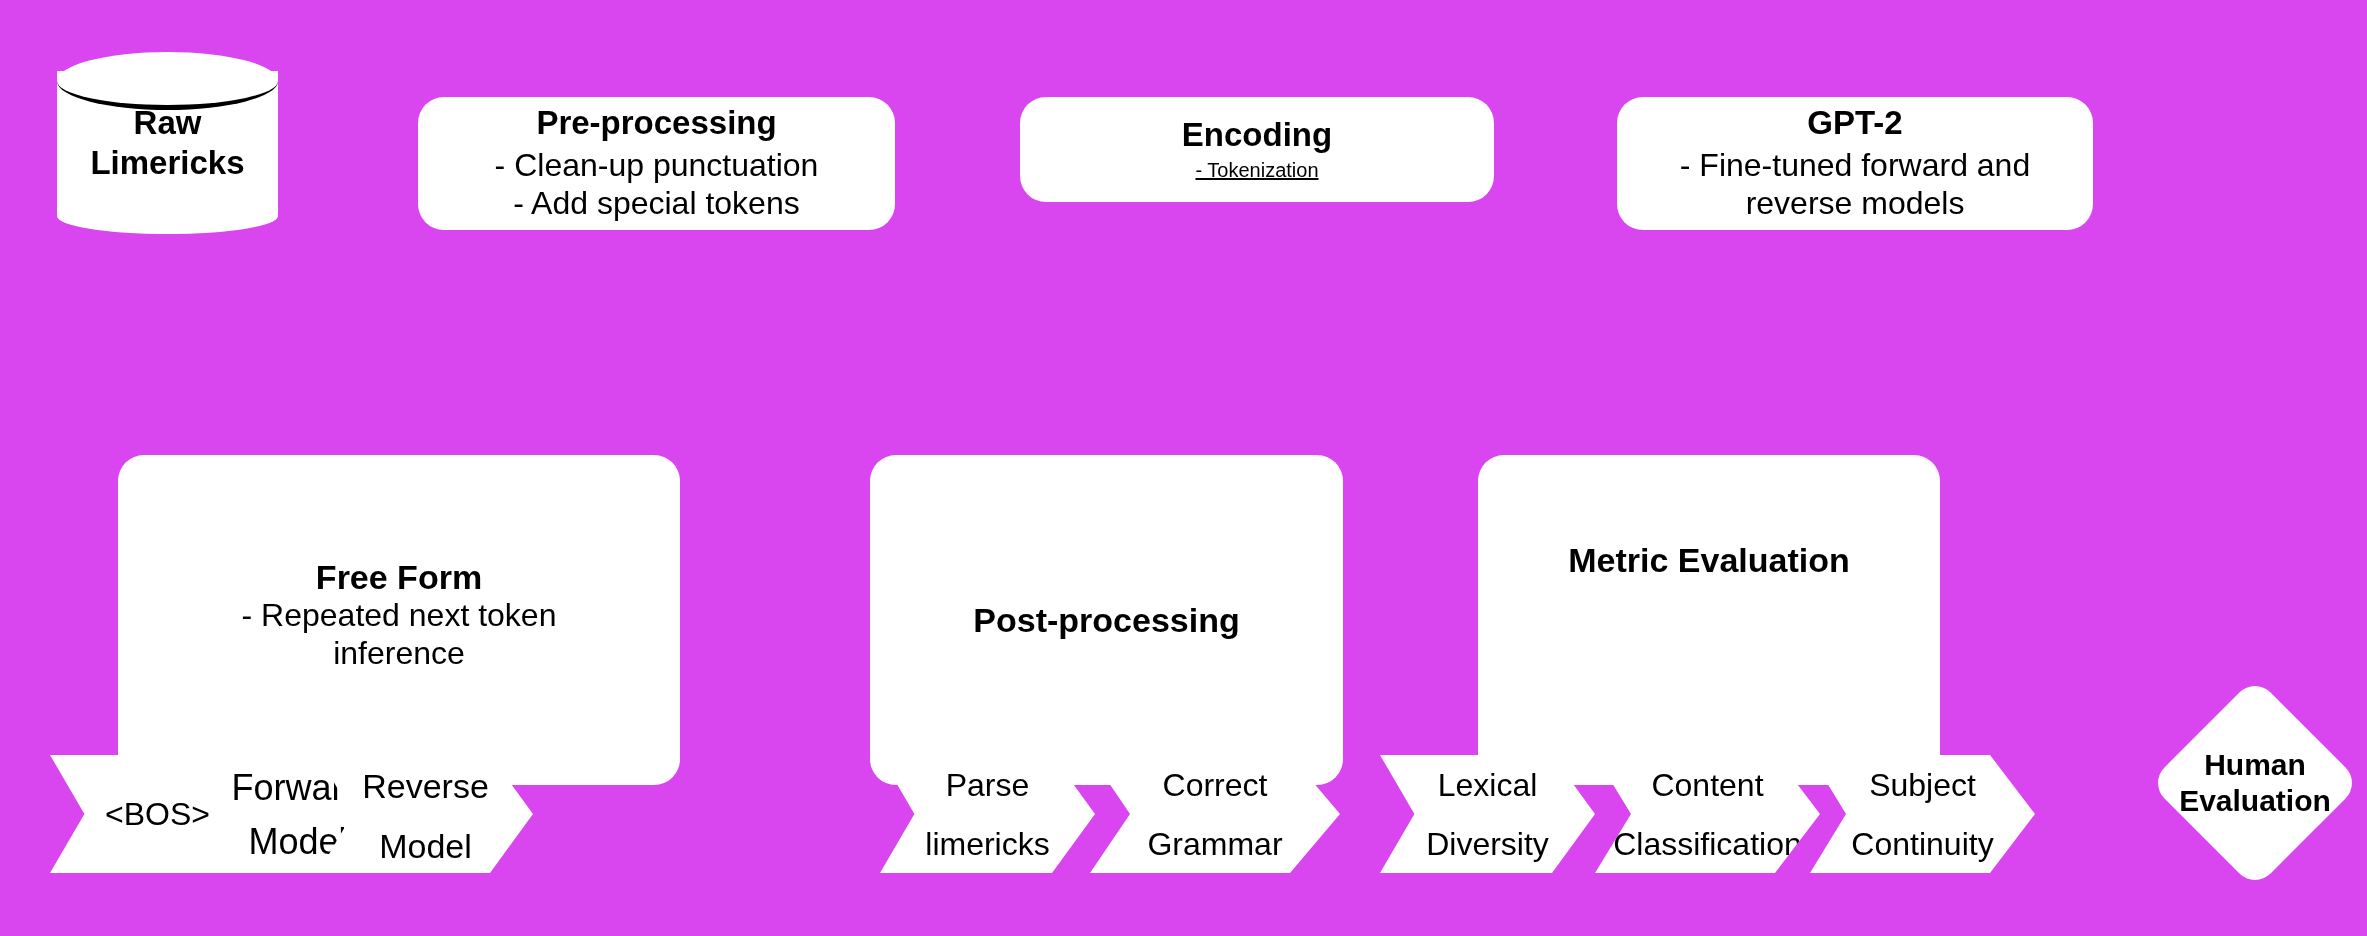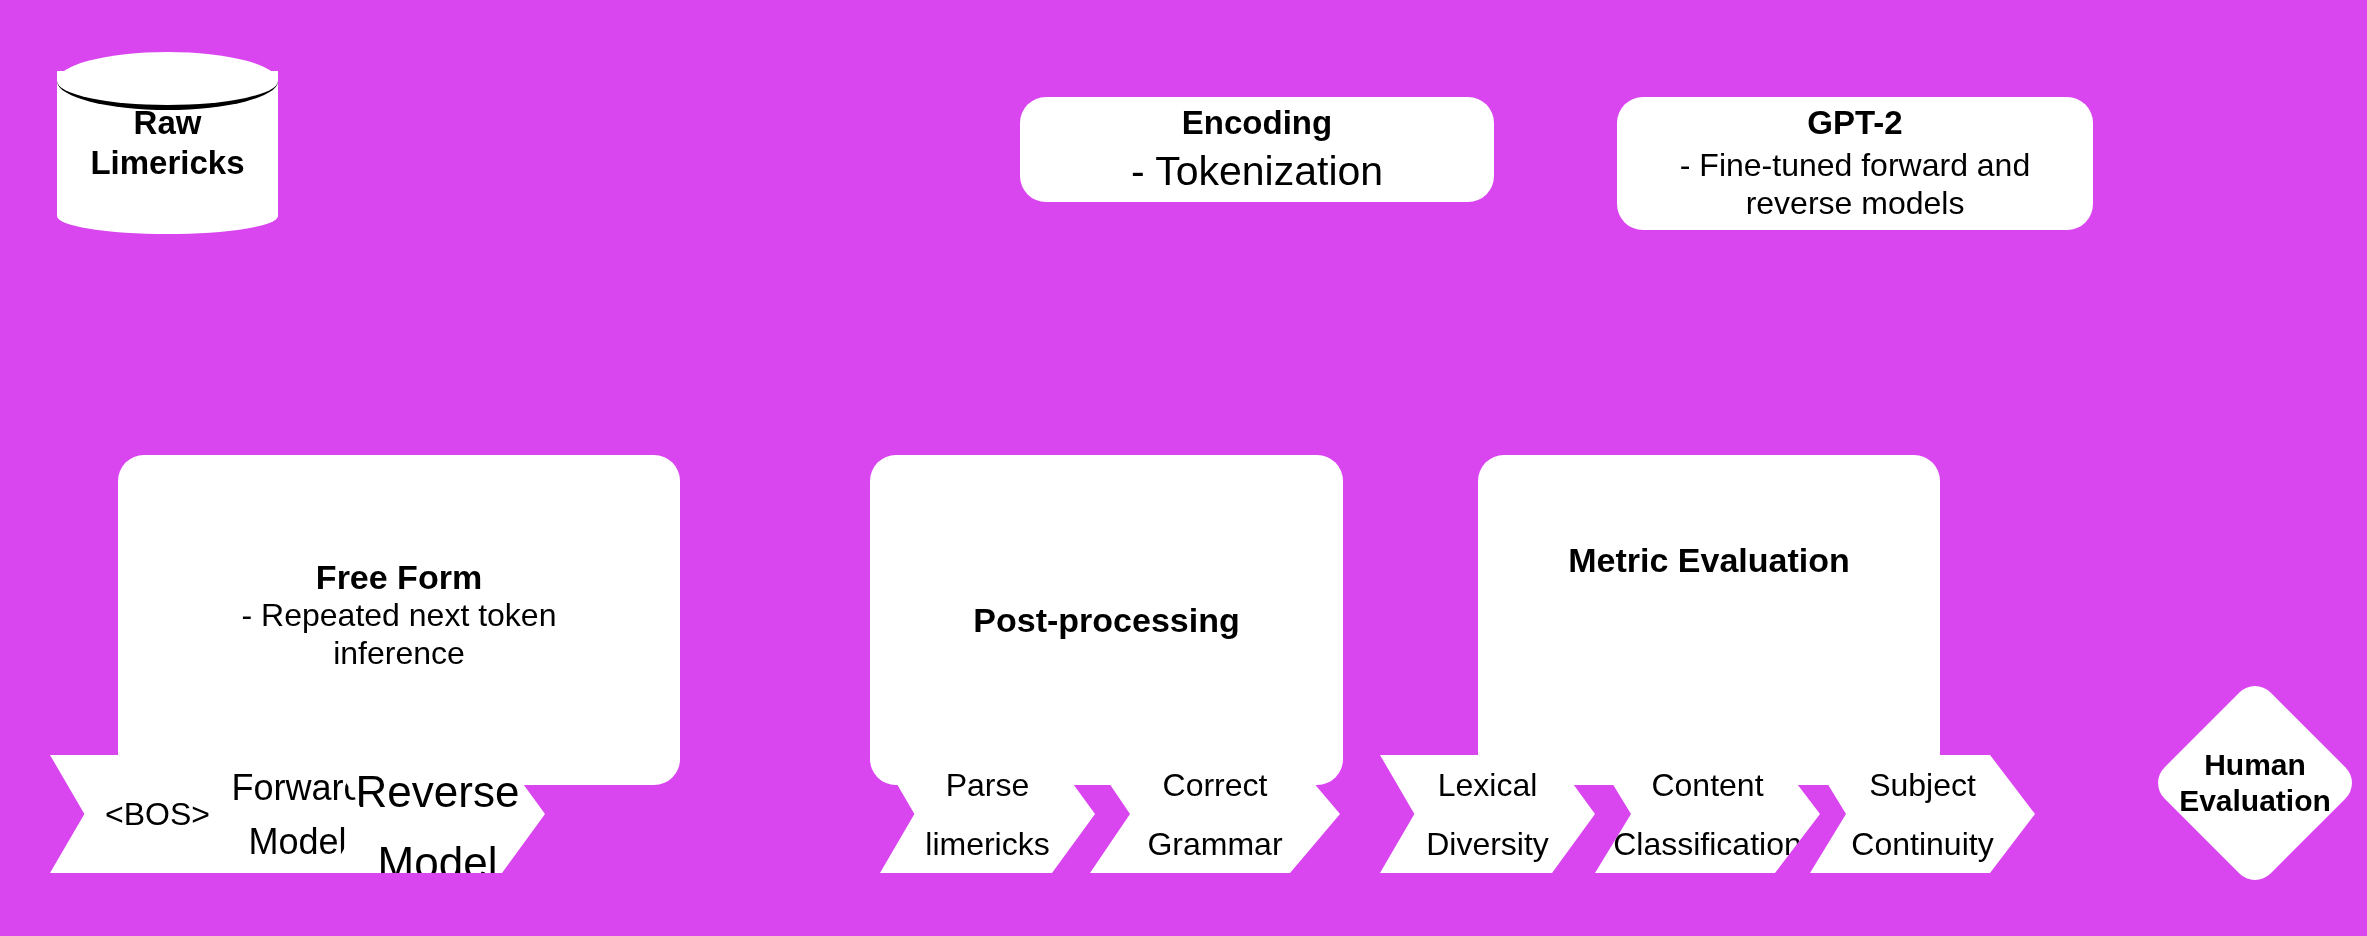--- a/index.html
+++ b/index.html
@@ -49,24 +49,29 @@
 
   <div class="cyl" style="left:57px;top:52px;width:221px;height:182px;">
     <div class="body"></div>
     <div class="top"></div>
     <div class="txt" style="font-size:33px;">
       <span>Raw</span>
       <span>Limericks</span>
     </div>
   </div>
 
+  <div class="node rbox" style="left:418px;top:97px;width:477px;height:133px;">
+    <div class="title" style="font-size:33px;margin-bottom:4px;">Pre-processing</div>
+    <div class="sub" style="font-size:32px;">- Clean-up punctuation</div>
+    <div class="sub" style="font-size:32px;">- Add special tokens</div>
+  </div>
 
   <div class="node rbox" style="left:1020px;top:97px;width:474px;height:105px;">
     <div class="title" style="font-size:33px;margin-bottom:4px;">Encoding</div>
-    <div class="sub" style="font-size:41px;">- Tokenization</div>
+    <div class="sub" style="font-size:20px;text-decoration:underline;">- Tokenization</div>
   </div>
 
   <div class="node rbox" style="left:1617px;top:97px;width:476px;height:133px;">
     <div class="title" style="font-size:33px;margin-bottom:4px;">GPT-2</div>
     <div class="sub" style="font-size:32px;">- Fine-tuned forward and</div>
     <div class="sub" style="font-size:32px;">reverse models</div>
   </div>
 
   <div class="node rbox" style="left:118px;top:455px;width:562px;height:330px;
        justify-content:flex-start;padding-top:102px;">
@@ -75,21 +80,21 @@
     <div class="sub" style="font-size:32px;">inference</div>
   </div>
 
   <div class="chev single" style="left:50px;top:755px;width:215px;height:118px;font-size:32px;">
     <span>&lt;BOS&gt;</span>
   </div>
   <div class="chev" style="left:190px;top:755px;width:215px;height:118px;font-size:36px;">
     <span class="l1">Forward</span>
     <span class="l2">Model</span>
   </div>
-  <div class="chev" style="left:330px;top:755px;width:215px;height:118px;font-size:44px;gap:21px;">
+  <div class="chev" style="left:318px;top:755px;width:215px;height:118px;font-size:34px;gap:21px;">
     <span class="l1">Reverse</span>
     <span class="l2">Model</span>
   </div>
 
   <div class="node rbox" style="left:870px;top:455px;width:473px;height:330px;">
     <div class="title" style="font-size:34px;">Post-processing</div>
   </div>
 
   <div class="chev" style="left:880px;top:755px;width:215px;height:118px;font-size:32px;">
     <span class="l1">Parse</span>

